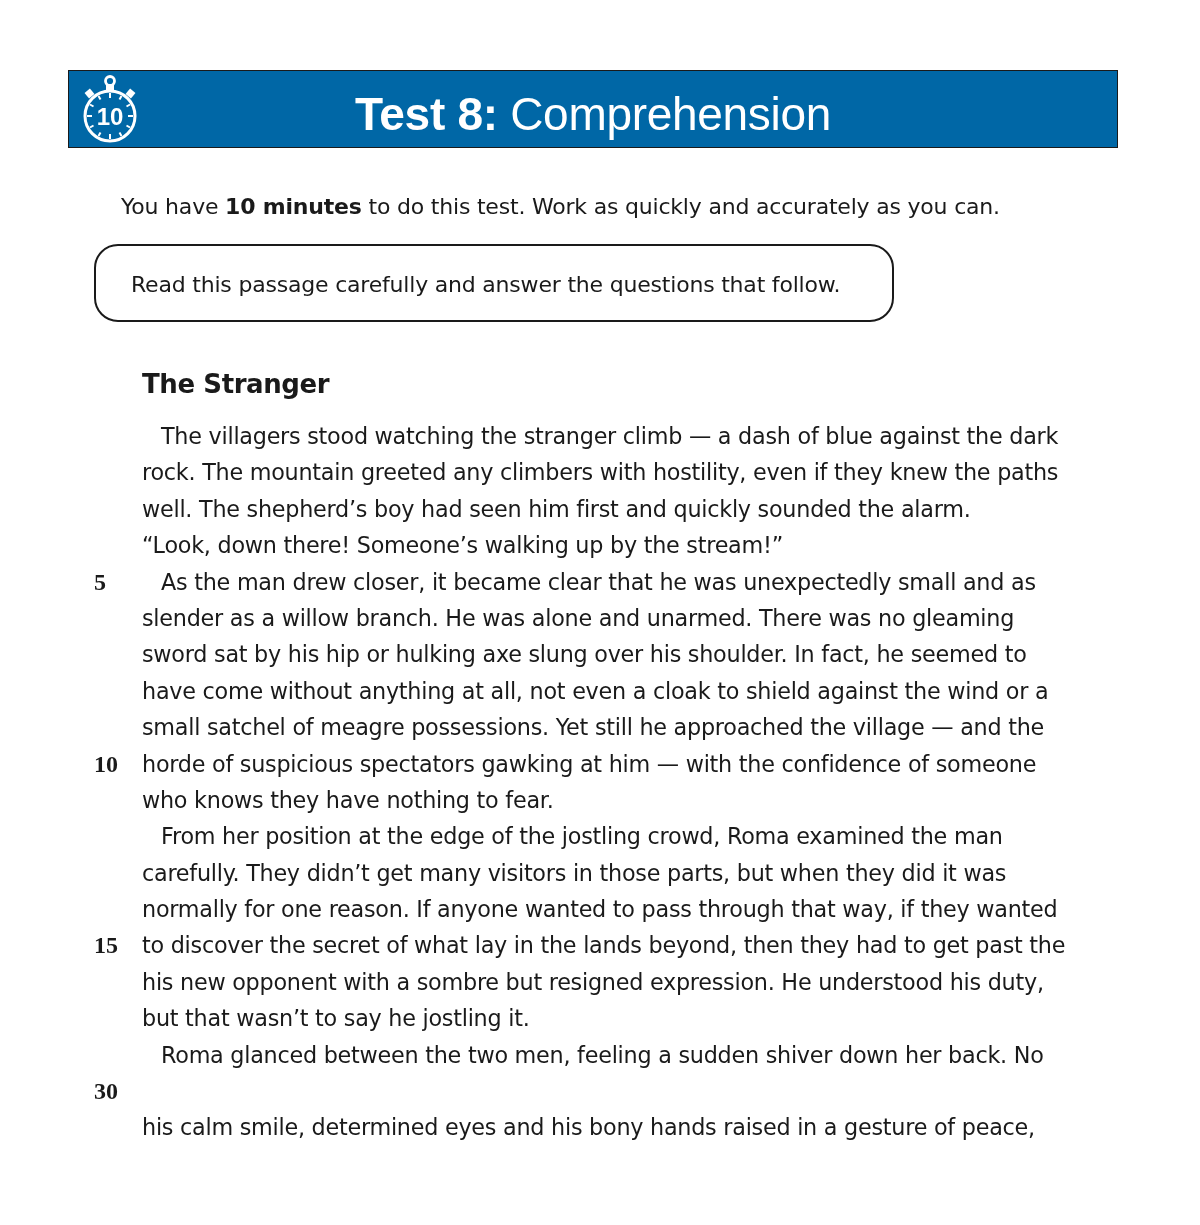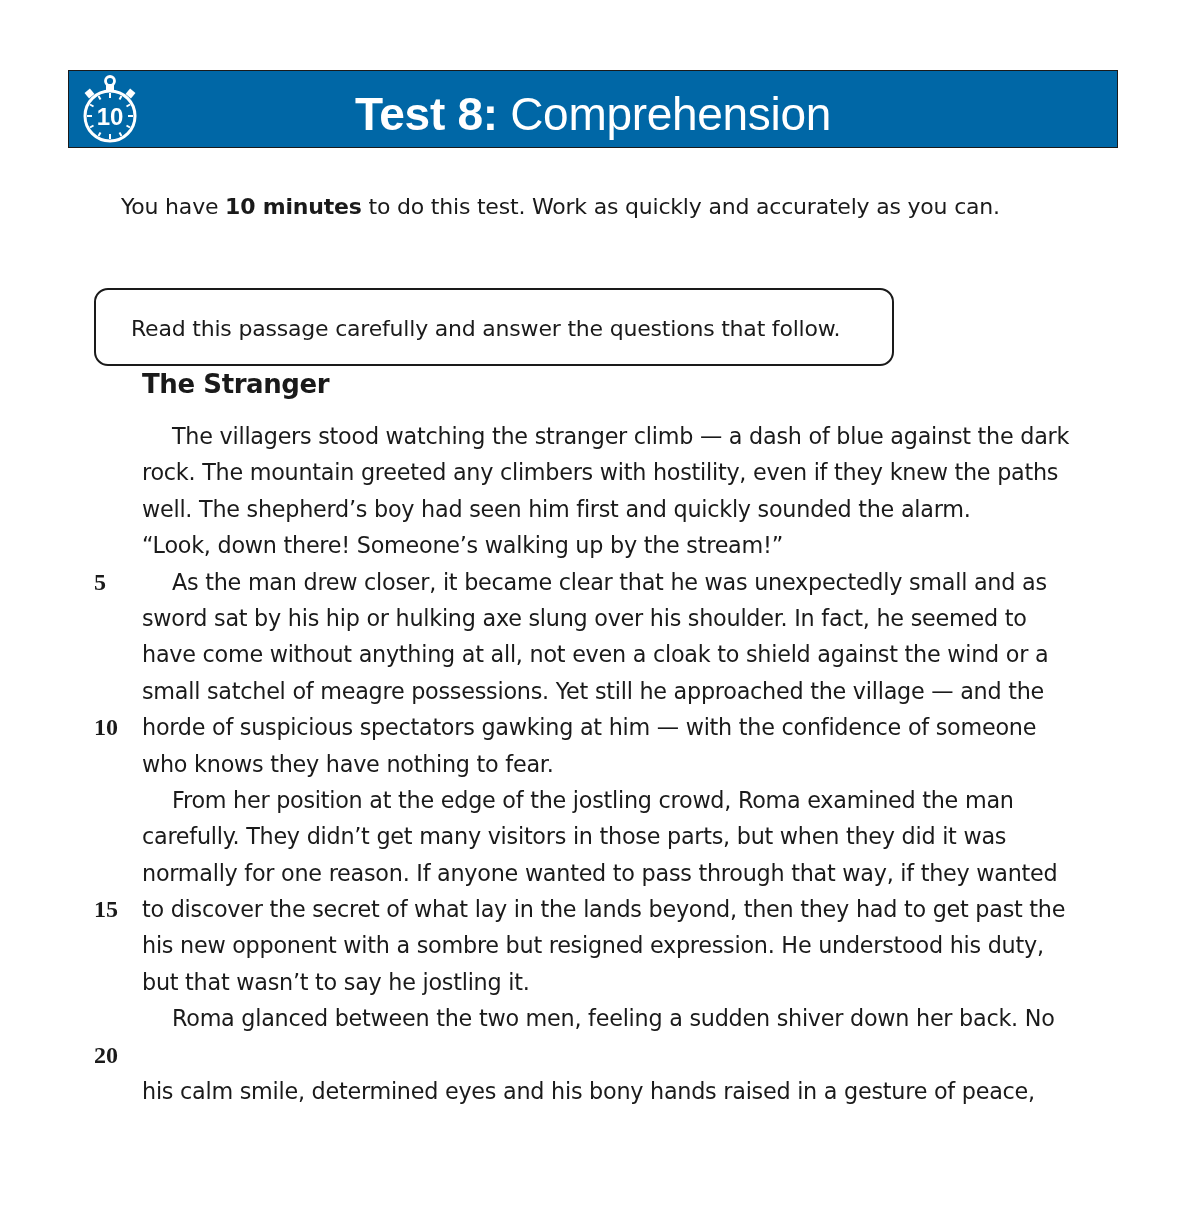--- a/index.html
+++ b/index.html
@@ -57,23 +57,22 @@
       letter-spacing: -0.2px;
     }
     .intro b { font-weight: bold; }
     .instruction-box {
       position: absolute;
       left: 94px;
       top: 244px;
       width: 800px;
       height: 78px;
       border: 2px solid #1a1a1a;
-      border-radius: 14px;
+      border-radius: 24px;
       box-sizing: border-box;
-      margin-top: 44px;
     }
     .instruction-text {
       position: absolute;
       left: 35px;
       top: 24px;
       font-size: 22px;
       line-height: 30px;
       white-space: nowrap;
       letter-spacing: -0.2px;
     }
@@ -98,21 +97,21 @@
       line-height: 36.4px;
       white-space: nowrap;
     }
     .line-text {
       position: absolute;
       left: 142px;
       font-size: 22.3px;
       letter-spacing: -0.25px;
     }
     .line-text.indent {
-      left: 172px;
+      left: 161px;
     }
     .line-number {
       position: absolute;
       left: 94px;
       width: 30px;
       font-family: "Liberation Serif", serif;
       font-weight: bold;
       font-size: 24px;
     }
   </style>
@@ -168,20 +167,23 @@
       <span class="line-text">well.  The shepherd’s boy had seen him first and quickly sounded the alarm.</span>
     </div>
     <div class="line">
       <span class="line-text">“Look, down there!  Someone’s walking up by the stream!”</span>
     </div>
     <div class="line">
       <span class="line-number">5</span>
       <span class="line-text indent">As the man drew closer, it became clear that he was unexpectedly small and as</span>
     </div>
     <div class="line">
+      <span class="line-text">slender as a willow branch.  He was alone and unarmed.  There was no gleaming</span>
+    </div>
+    <div class="line">
       <span class="line-text">sword sat by his hip or hulking axe slung over his shoulder.  In fact, he seemed to</span>
     </div>
     <div class="line">
       <span class="line-text">have come without anything at all, not even a cloak to shield against the wind or a</span>
     </div>
     <div class="line">
       <span class="line-text">small satchel of meagre possessions.  Yet still he approached the village — and the</span>
     </div>
     <div class="line">
       <span class="line-number">10</span>
@@ -206,18 +208,18 @@
     <div class="line">
       <span class="line-text">his new opponent with a sombre but resigned expression.  He understood his duty,</span>
     </div>
     <div class="line">
       <span class="line-text">but that wasn’t to say he jostling it.</span>
     </div>
     <div class="line">
       <span class="line-text indent">Roma glanced between the two men, feeling a sudden shiver down her back.  No</span>
     </div>
     <div class="line">
-      <span class="line-number">20</span>
+      <span class="line-number">30</span>
     </div>
     <div class="line">
       <span class="line-text">his calm smile, determined eyes and his bony hands raised in a gesture of peace,</span>
     </div>
   </div>
 
 </body></html>

